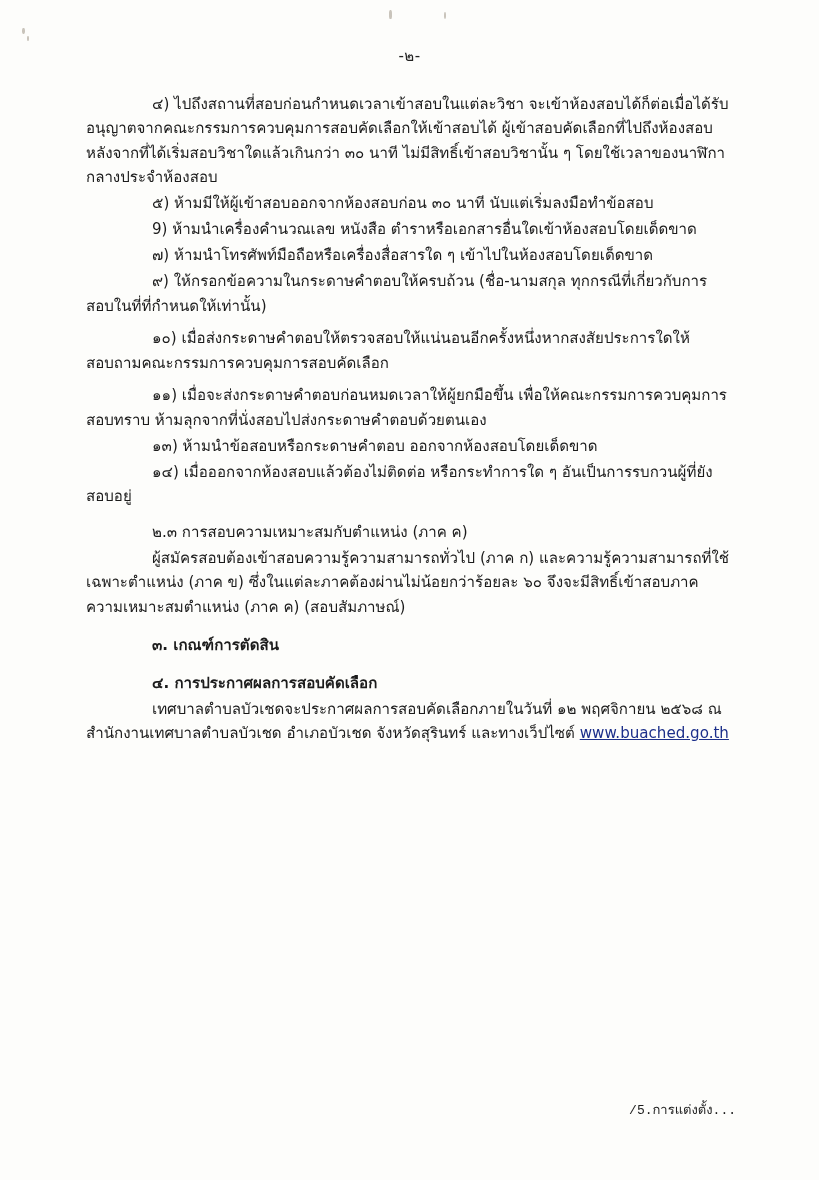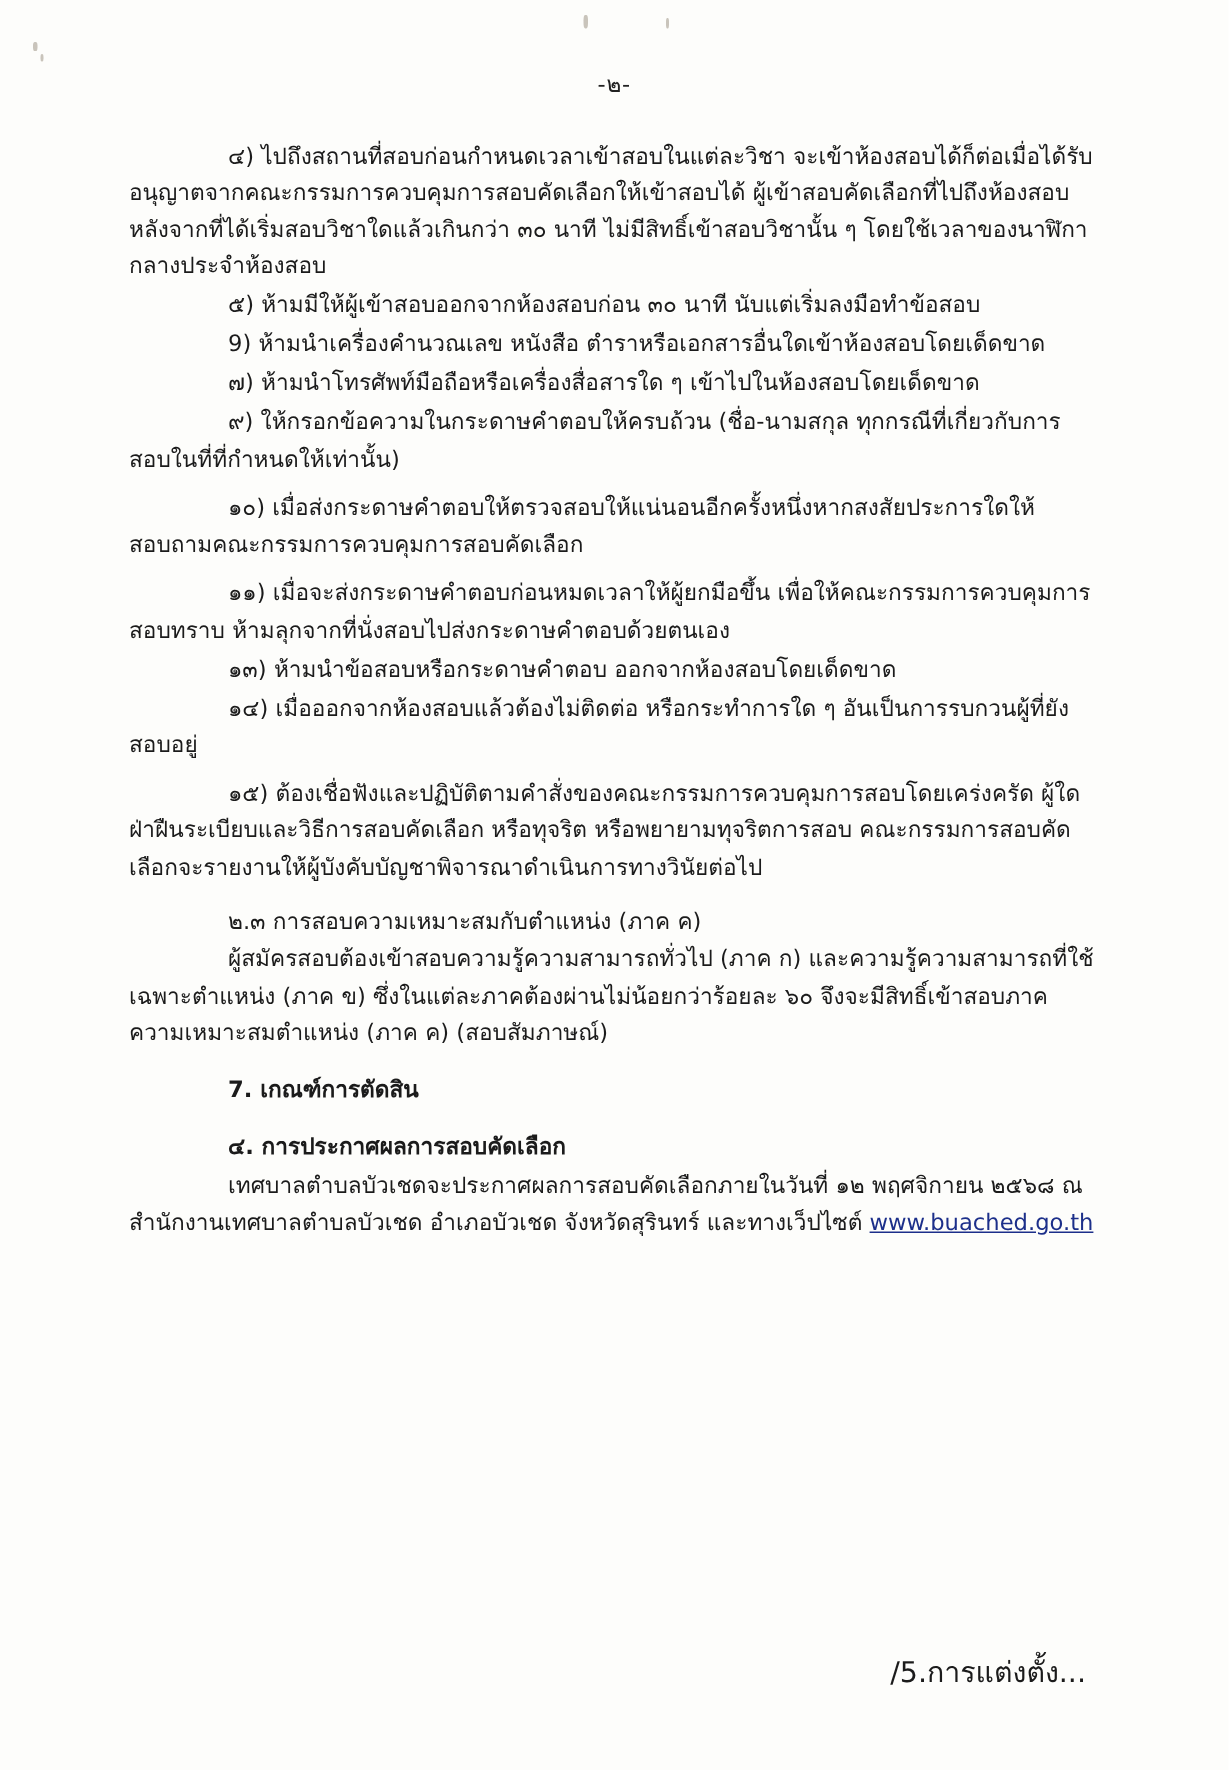--- a/index.html
+++ b/index.html
@@ -67,28 +67,29 @@
   .heading2 {
     text-indent: 66px;
     margin-top: 0.75em;
     margin-bottom: 0.1em;
   }
   .link {
     color: #1c2f8a;
   }
   .footer-note {
     position: absolute;
-    left: 4px;
+    left: 16px;
     top: 1008px;
     width: 646px;
     text-align: right;
-    font-size: 19px;
+    font-size: 13px;
     color: #1b1b1b;
     padding-right: 12px;
     box-sizing: border-box;
+    font-family: Liberation Mono, monospace;
   }
 </style>
 </head>
 <body>
 
 <div class="page">
 
   <div class="speck" style="left:389px; top:10px; width:3px; height:9px;"></div>
   <div class="speck" style="left:444px; top:12px; width:2px; height:7px;"></div>
   <div class="speck" style="left:22px; top:28px; width:3px; height:6px;"></div>
@@ -100,25 +101,24 @@
 
     <p class="ind">๔) ไปถึงสถานที่สอบก่อนกำหนดเวลาเข้าสอบในแต่ละวิชา จะเข้าห้องสอบได้ก็ต่อเมื่อได้รับอนุญาตจากคณะกรรมการควบคุมการสอบคัดเลือกให้เข้าสอบได้ ผู้เข้าสอบคัดเลือกที่ไปถึงห้องสอบหลังจากที่ได้เริ่มสอบวิชาใดแล้วเกินกว่า ๓๐ นาที ไม่มีสิทธิ์เข้าสอบวิชานั้น ๆ โดยใช้เวลาของนาฬิกากลางประจำห้องสอบ</p>
     <p class="ind">๕) ห้ามมีให้ผู้เข้าสอบออกจากห้องสอบก่อน ๓๐ นาที นับแต่เริ่มลงมือทำข้อสอบ</p>
     <p class="ind">9) ห้ามนำเครื่องคำนวณเลข หนังสือ ตำราหรือเอกสารอื่นใดเข้าห้องสอบโดยเด็ดขาด</p>
     <p class="ind">๗) ห้ามนำโทรศัพท์มือถือหรือเครื่องสื่อสารใด ๆ เข้าไปในห้องสอบโดยเด็ดขาด</p>
     <p class="ind">๙) ให้กรอกข้อความในกระดาษคำตอบให้ครบถ้วน (ชื่อ-นามสกุล ทุกกรณีที่เกี่ยวกับการสอบในที่ที่กำหนดให้เท่านั้น)</p>
     <p class="ind gap">๑๐) เมื่อส่งกระดาษคำตอบให้ตรวจสอบให้แน่นอนอีกครั้งหนึ่งหากสงสัยประการใดให้สอบถามคณะกรรมการควบคุมการสอบคัดเลือก</p>
     <p class="ind gap">๑๑) เมื่อจะส่งกระดาษคำตอบก่อนหมดเวลาให้ผู้ยกมือขึ้น เพื่อให้คณะกรรมการควบคุมการสอบทราบ ห้ามลุกจากที่นั่งสอบไปส่งกระดาษคำตอบด้วยตนเอง</p>
     <p class="ind">๑๓) ห้ามนำข้อสอบหรือกระดาษคำตอบ ออกจากห้องสอบโดยเด็ดขาด</p>
     <p class="ind">๑๔) เมื่อออกจากห้องสอบแล้วต้องไม่ติดต่อ หรือกระทำการใด ๆ อันเป็นการรบกวนผู้ที่ยังสอบอยู่</p>
-    <p class="ind gap">๑๕) ต้องเชื่อฟังและปฏิบัติตามคำสั่งของคณะกรรมการควบคุมการสอบโดยเคร่งครัด ผู้ใดฝ่าฝืนระเบียบและวิธีการสอบคัดเลือก หรือทุจริต หรือพยายามทุจริตการสอบ คณะกรรมการสอบคัดเลือกจะรายงานให้ผู้บังคับบัญชาพิจารณาดำเนินการทางวินัยต่อไป</p>
     <p class="heading2">๒.๓ การสอบความเหมาะสมกับตำแหน่ง (ภาค ค)</p>
     <p class="ind">ผู้สมัครสอบต้องเข้าสอบความรู้ความสามารถทั่วไป (ภาค ก) และความรู้ความสามารถที่ใช้เฉพาะตำแหน่ง (ภาค ข) ซึ่งในแต่ละภาคต้องผ่านไม่น้อยกว่าร้อยละ ๖๐ จึงจะมีสิทธิ์เข้าสอบภาคความเหมาะสมตำแหน่ง (ภาค ค) (สอบสัมภาษณ์)</p>
 
-    <p class="heading">7. เกณฑ์การตัดสิน</p>
+    <p class="heading">๓. เกณฑ์การตัดสิน</p>
 
     <p class="heading">๔. การประกาศผลการสอบคัดเลือก</p>
     <p class="ind"><span>เทศบาลตำบลบัวเชดจะประกาศผลการสอบคัดเลือกภายในวันที่ ๑๒ พฤศจิกายน ๒๕๖๘ ณ สำนักงานเทศบาลตำบลบัวเชด อำเภอบัวเชด จังหวัดสุรินทร์ และทางเว็ปไซต์ </span><a class="link" href="#">www.buached.go.th</a><span></span></p>
 
     <div class="footer-note">/5.การแต่งตั้ง...</div>
 
   </div>
 </div>
 
 </body></html>

